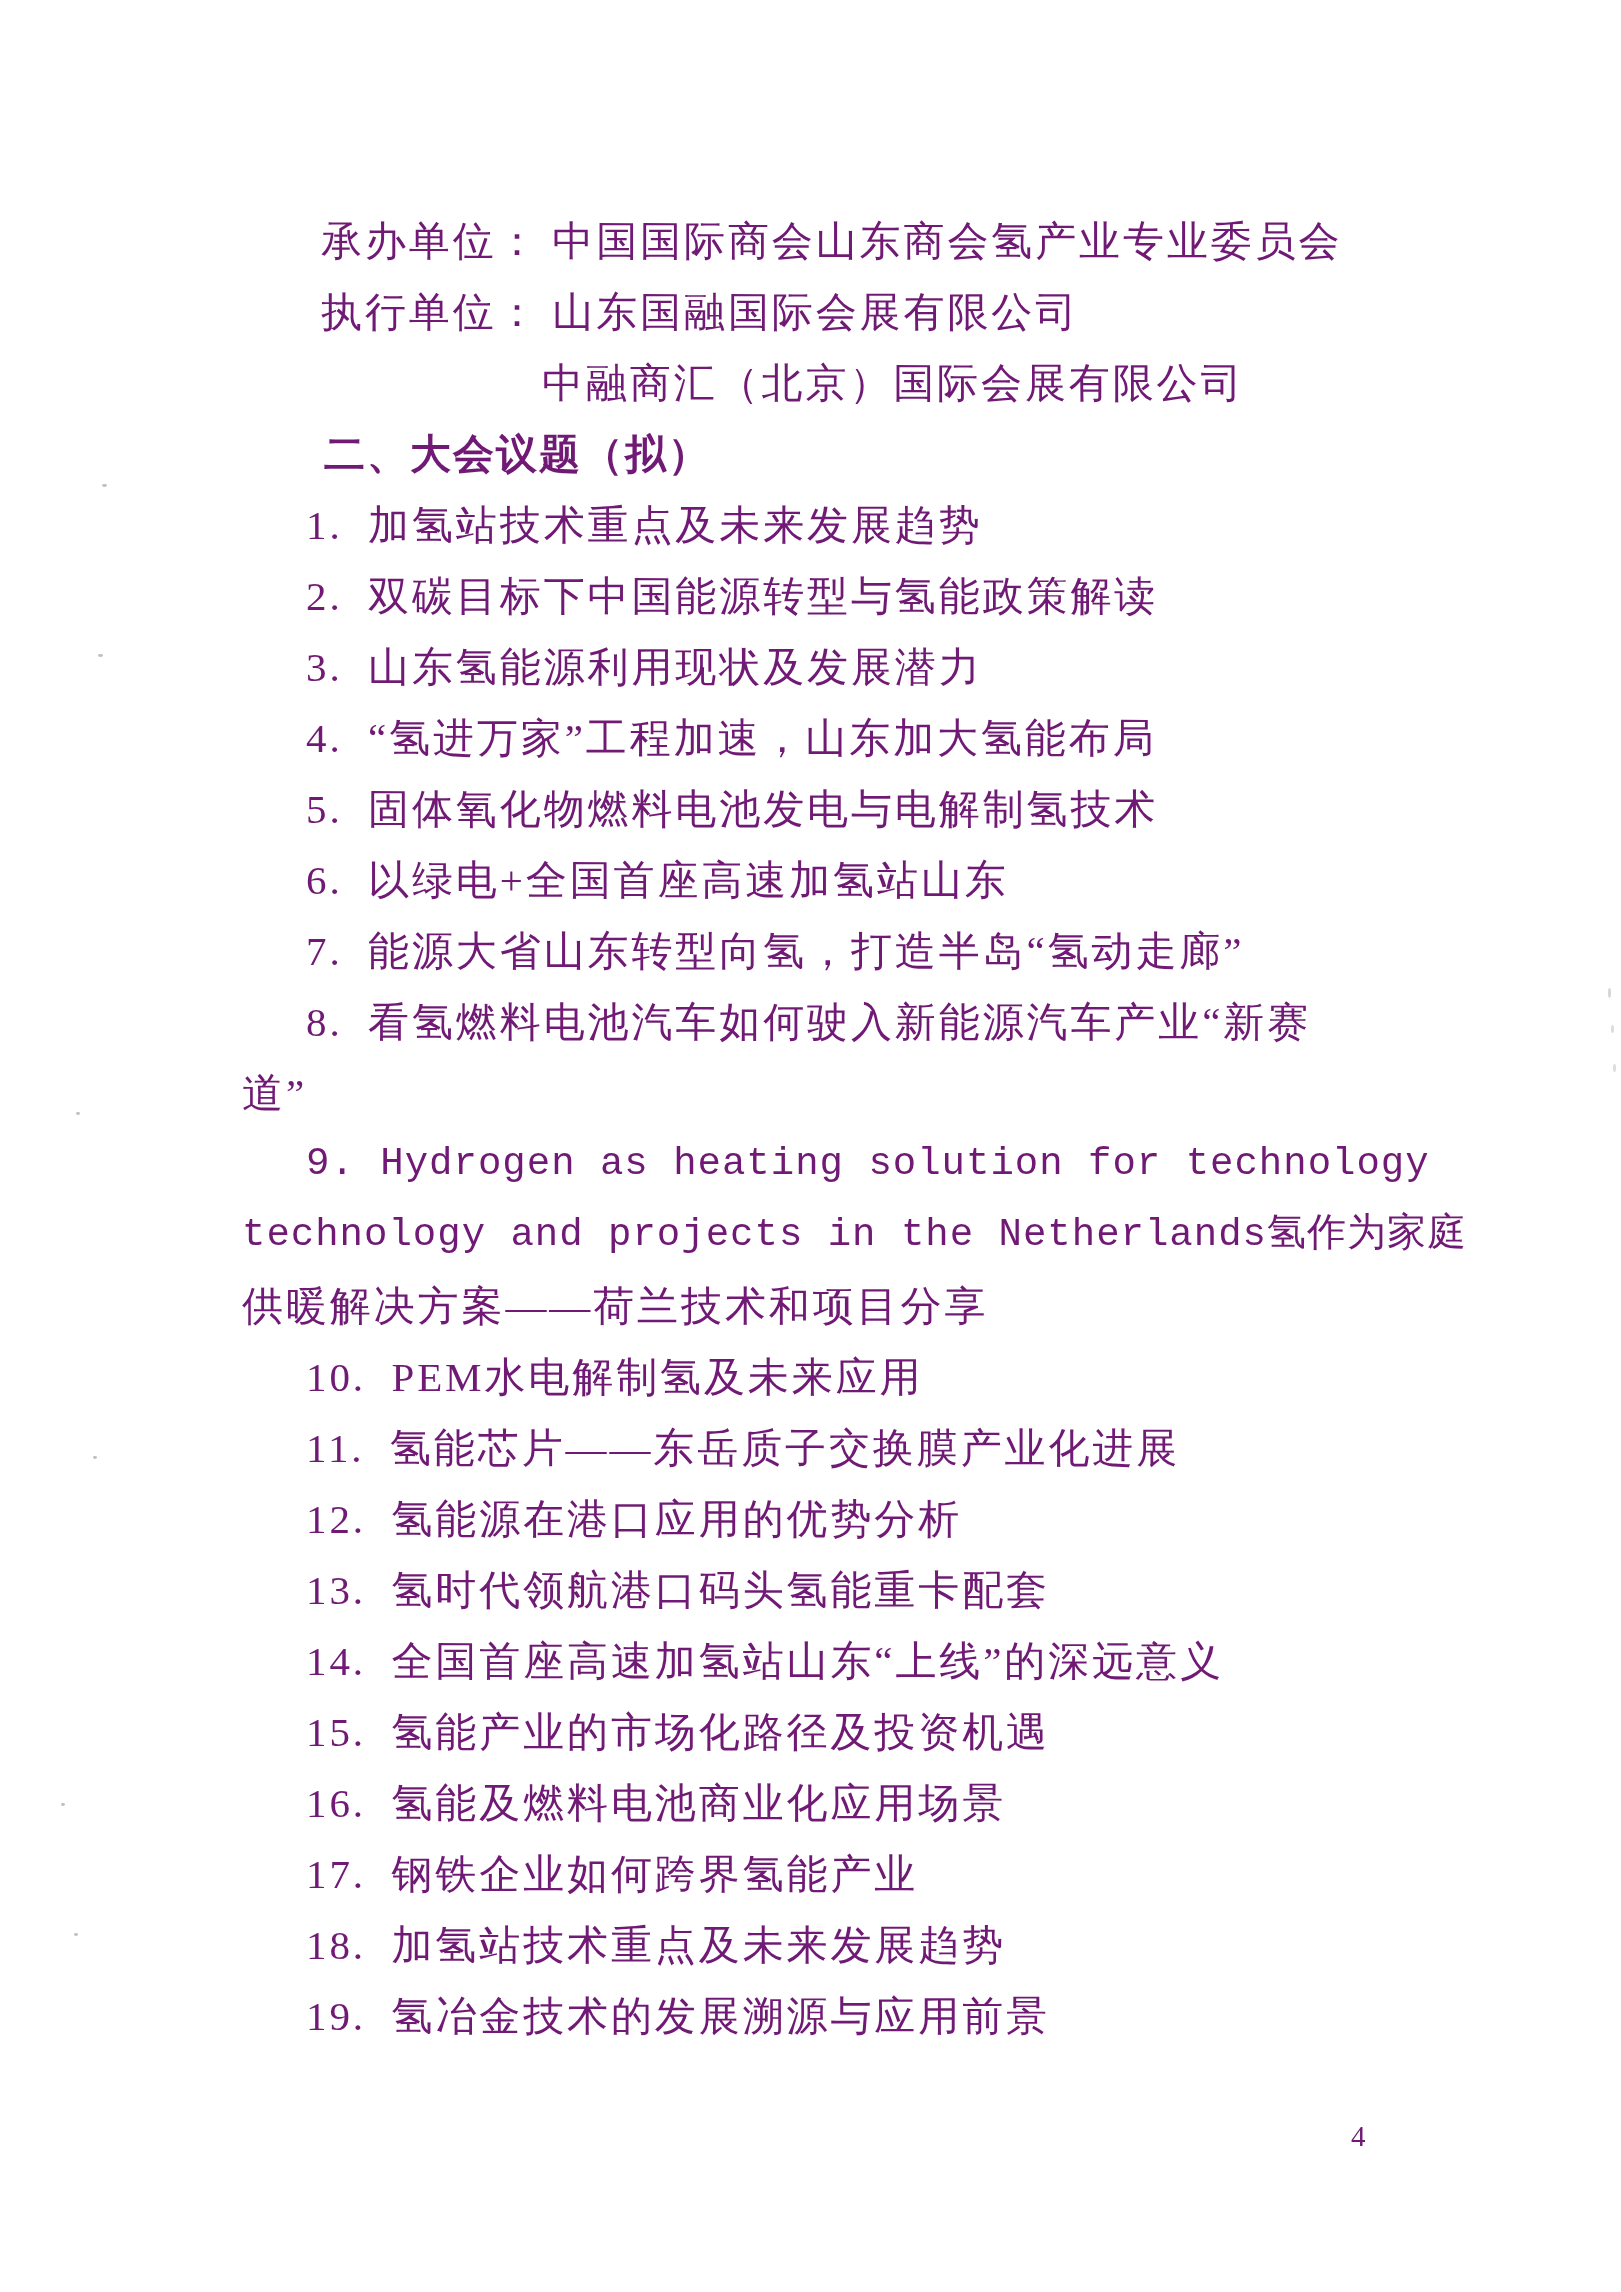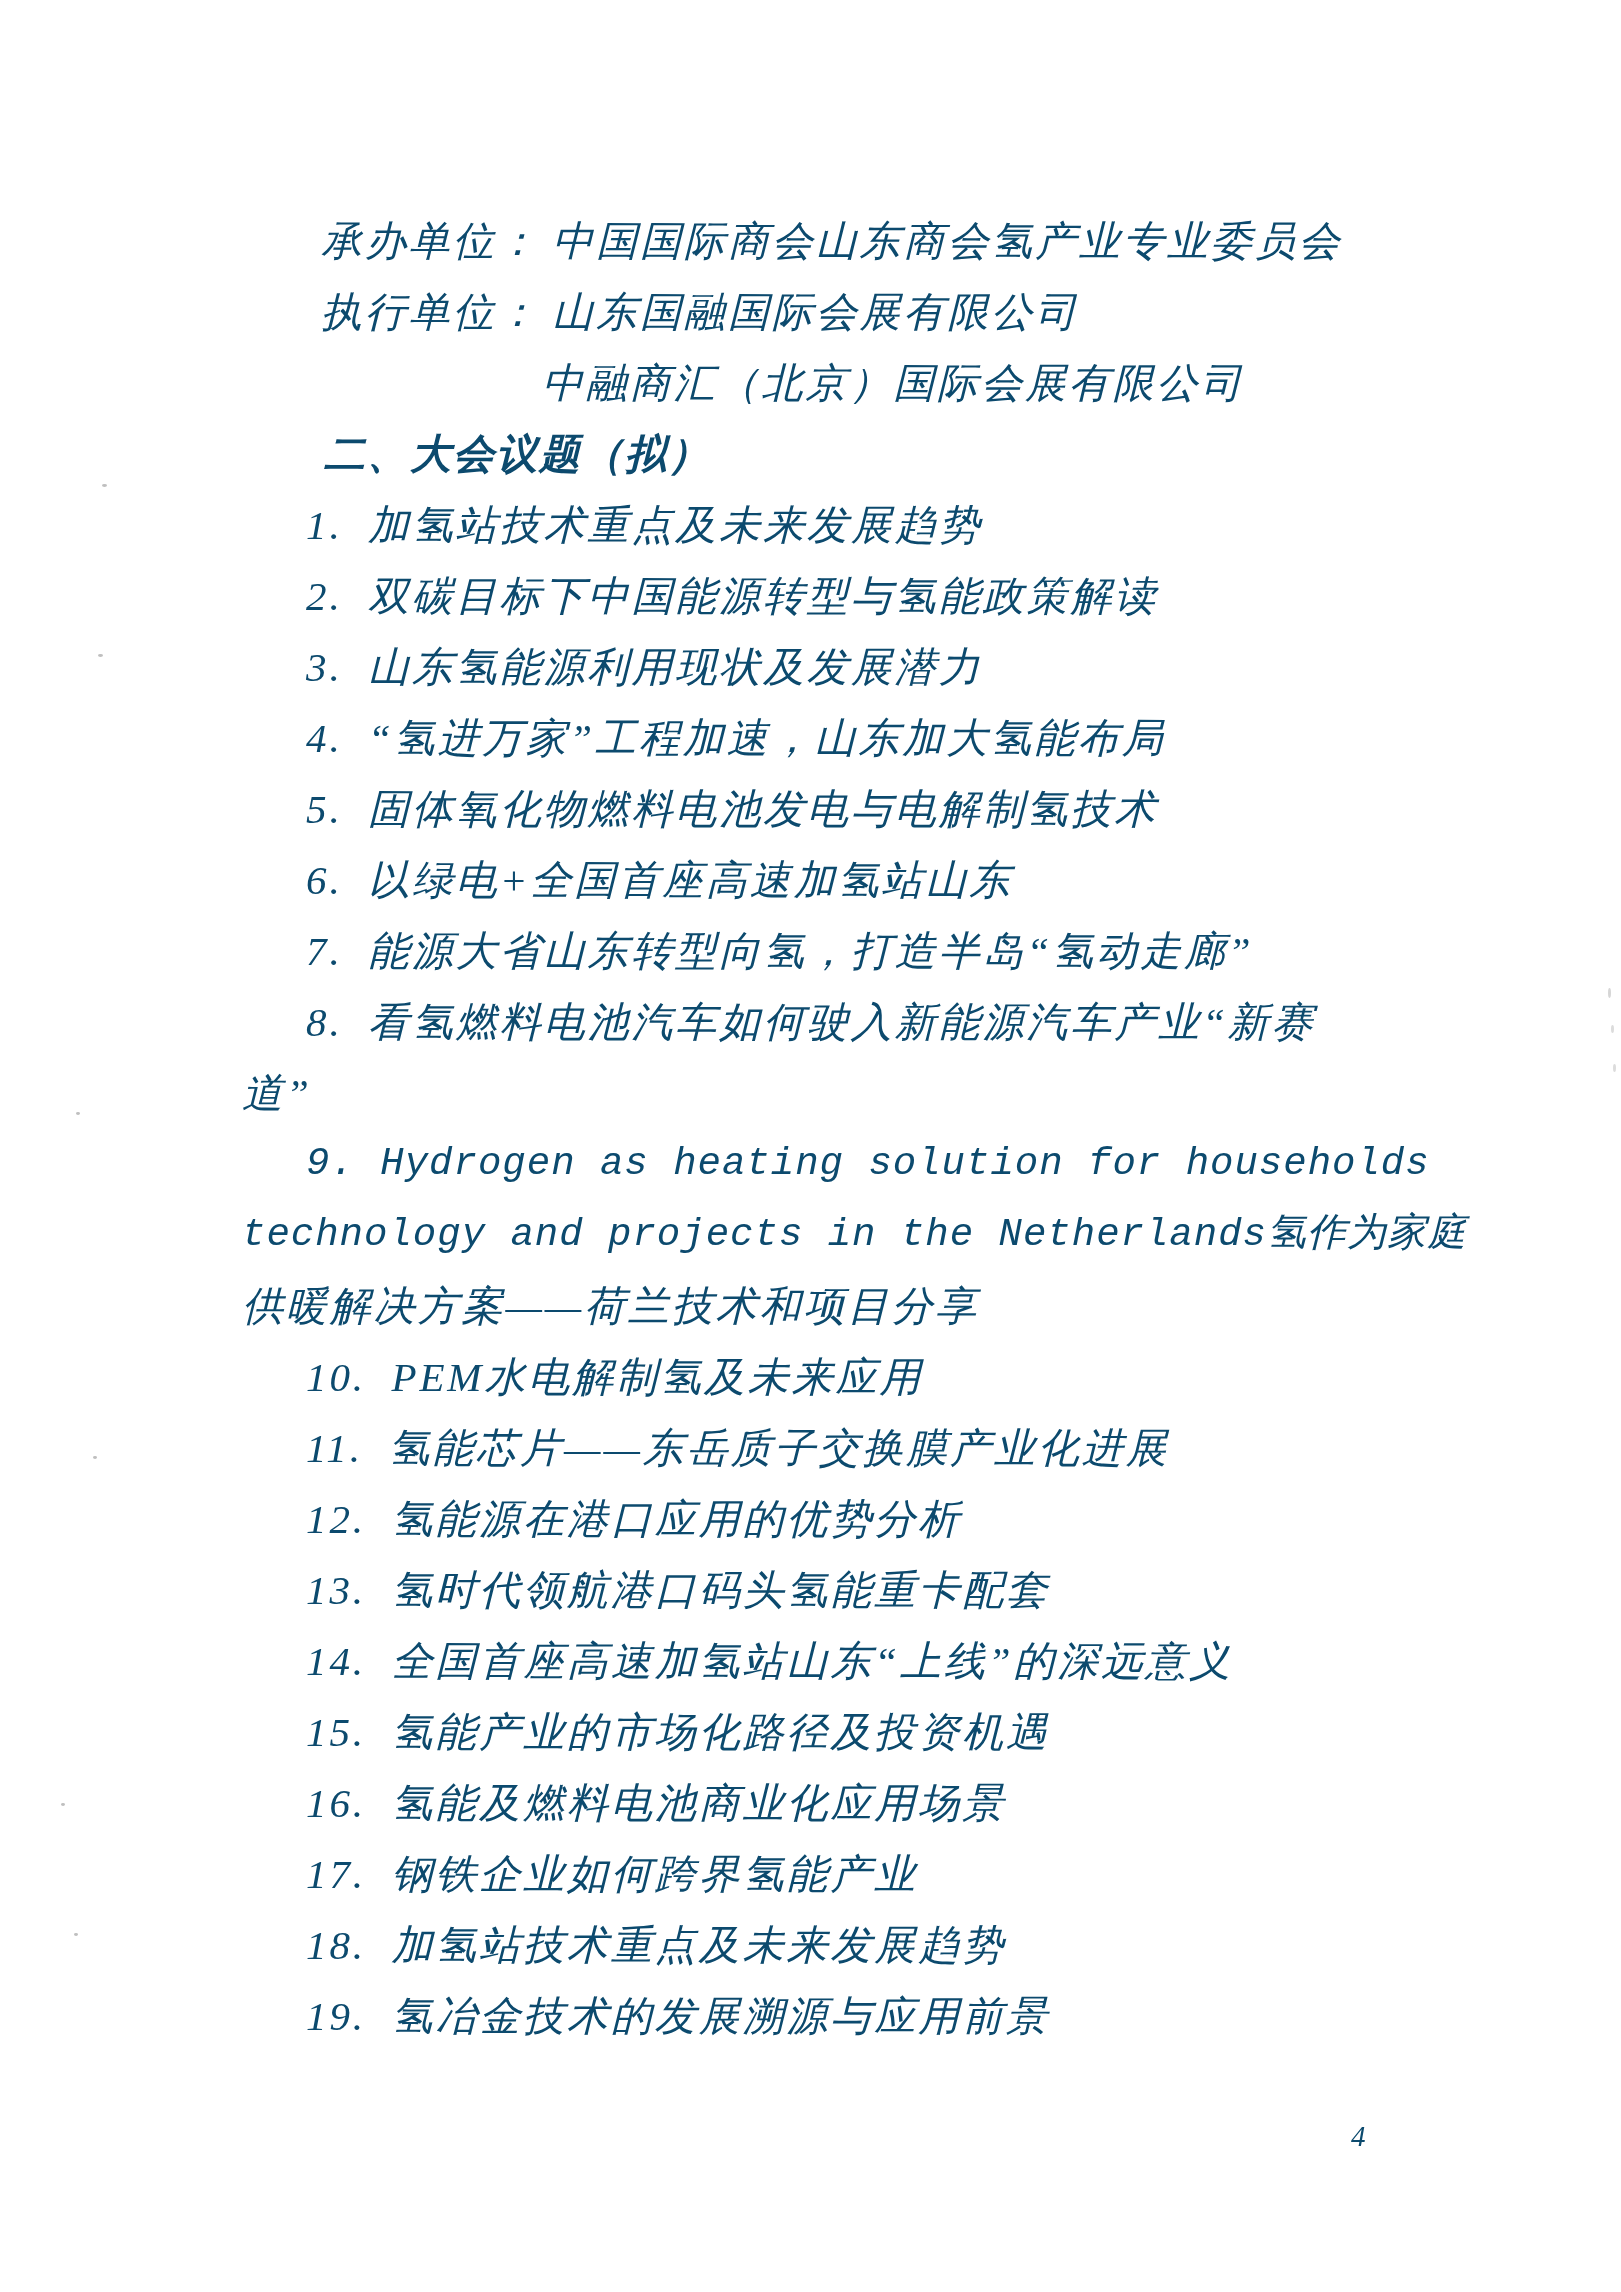--- a/index.html
+++ b/index.html
@@ -2,23 +2,22 @@
 <html><head>
 <meta charset="utf-8">
 <style>
   html, body { margin: 0; padding: 0; background: #e8e8e8; }
   .page {
     position: relative;
     width: 1621px;
     height: 2293px;
     background: #ffffff;
     font-family: "Liberation Serif", "DejaVu Serif", serif;
-    color: #0c4a6e;
+    color: #701a75;
     overflow: hidden;
-    font-style: italic;
   }
   .doc {
     position: absolute;
     left: 242px;
     top: 206px;
     width: 1157px;
   }
   .line {
     height: 71px;
     line-height: 71px;
@@ -96,21 +95,21 @@
     <div class="line ind-item">
       <span class="num">7.</span><span>能源大省山东转型向氢，打造半岛“氢动走廊”</span>
     </div>
 
     <div class="line ind-item">
       <span class="num">8.</span><span>看氢燃料电池汽车如何驶入新能源汽车产业“新赛</span>
     </div>
     <div class="line">道”</div>
 
     <div class="line ind-item latin">
-      <span class="num">9.</span><span>Hydrogen as heating solution for households</span>
+      <span class="num">9.</span><span>Hydrogen as heating solution for technology</span>
     </div>
     <div class="line latin">technology and projects in the Netherlands氢作为家庭</div>
     <div class="line">供暖解决方案——荷兰技术和项目分享</div>
 
     <div class="line ind-item">
       <span class="num">10.</span><span>PEM水电解制氢及未来应用</span>
     </div>
     <div class="line ind-item">
       <span class="num">11.</span><span>氢能芯片——东岳质子交换膜产业化进展</span>
     </div>

